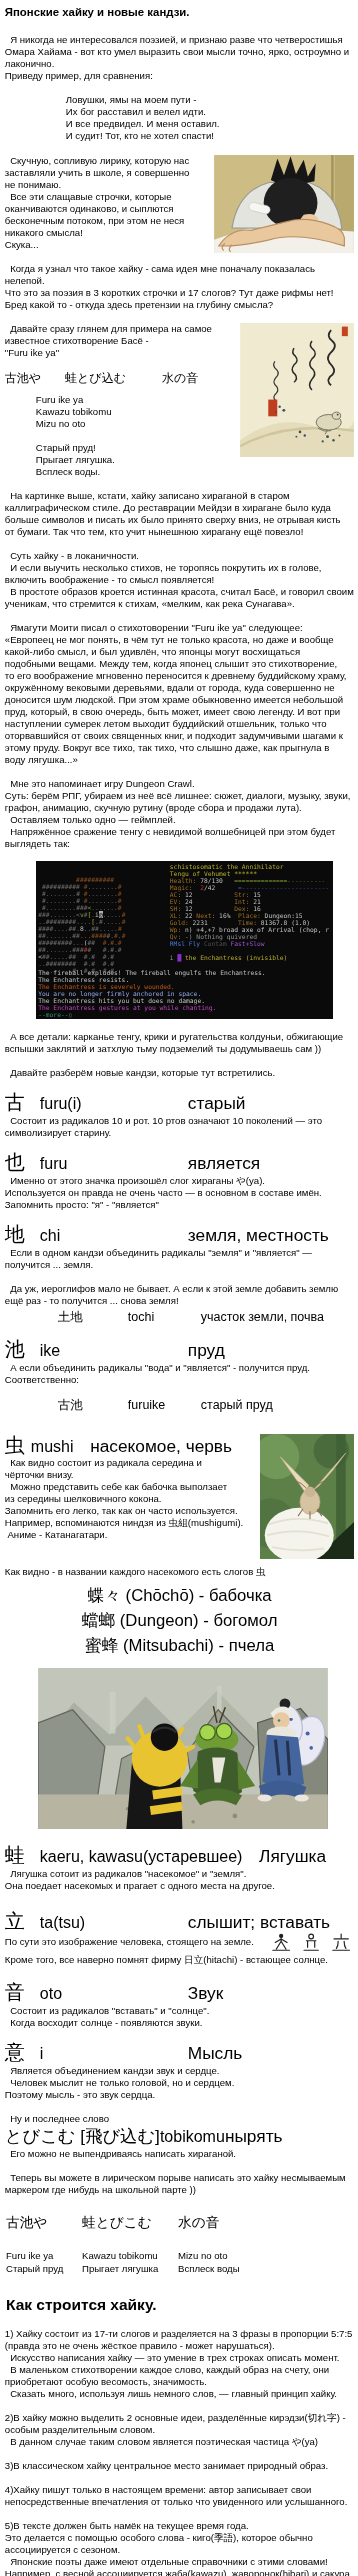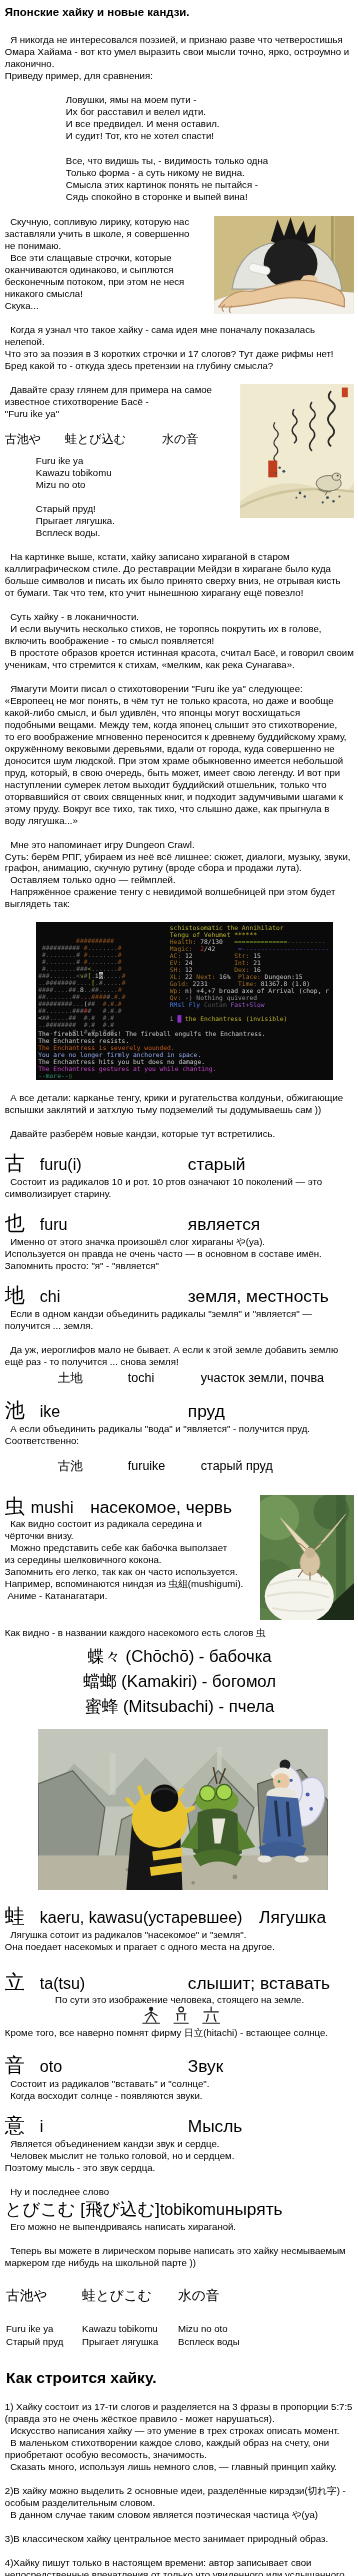--- a/index.html
+++ b/index.html
@@ -16,21 +16,21 @@
   .kchar{font-size:20px;min-width:35px;line-height:1.1;}
   .kread{font-size:16px;min-width:148px;line-height:1.1;}
   .kread.narrow{min-width:0;margin-right:16.7px;}
   .kmean{font-size:17.3px;line-height:1.1;}
   .kdesc{white-space:pre-wrap;margin:1.8px 0 12px 0;}
   .subrow{display:flex;align-items:flex-start;margin:0 0 12px 53px;font-size:12.5px;}
   .schar{min-width:70px;}
   .sread{min-width:73px;}
   .insects{text-align:center;font-size:16.7px;line-height:1.5;margin:1.2px 0 9.6px 0;}
   .anime-wrap{margin:0 0 12px 33px;}
-  .tatsu-row{display:flex;justify-content:space-between;align-items:center;margin:1.2px 0 1.2px 0;flex-direction:column;}
+  .tatsu-row{display:flex;justify-content:space-between;align-items:center;margin:1.2px 0 1.2px 0;}
   .pictos{display:flex;gap:9.6px;margin:0 3.6px 0 6px;}
   .recap{display:flex;margin:2.4px 0 20.3px 1.2px;}
   .recap .col0{width:76px;}
   .recap .col1{width:96px;}
   .recap .jp{font-size:13.7px;margin-bottom:19px;}
   .recap .rom{margin-bottom:1.2px;}
   h2.howto{font-size:15.5px;margin:7.2px 0 13px 1.2px;}
 
   
   .terminal{width:297px;height:158px;background:#0a0a0a;margin:1.2px 0 12px 31px;position:relative;
@@ -55,24 +55,20 @@
 
   <div class="para">  Я никогда не интересовался поэзией, и признаю разве что четверостишья
 Омара Хайама - вот кто умел выразить свои мысли точно, ярко, остроумно и
 лаконично.
 Приведу пример, для сравнения:</div>
 
   <div class="poem">Ловушки, ямы на моем пути -
 Их бог расставил и велел идти.
 И все предвидел. И меня оставил.
 И судит! Тот, кто не хотел спасти!</div>
-  <div class="poem">Все, что видишь ты, - видимость только одна
-Только форма - а суть никому не видна.
-Смысла этих картинок понять не пытайся -
-Сядь спокойно в сторонке и выпей вина!</div>
 
   <div>
     <span class="img-right">
       <svg width="140" height="98" viewBox="0 0 234 164">
         <rect width="234" height="164" fill="#cdbd85"></rect>
         <rect x="202" width="32" height="164" fill="#b9a96e"></rect>
         <rect x="196" y="0" width="4" height="164" fill="#a3935c"></rect>
         <polygon points="0,142 70,118 234,128 234,164 0,164" fill="#f2f0e8"></polygon>
         <path d="M30 122 Q40 60 92 46 L152 44 Q206 58 214 124 Z" fill="#e4e4de" stroke="#9a9a94" stroke-width="2"></path>
         <polygon points="95,42 106,6 117,34 128,2 137,32 150,8 157,36 170,14 168,44 120,54" fill="#161616"></polygon>
@@ -258,21 +254,21 @@
 Запомнить его легко, так как он часто используется.
 Например, вспоминаются ниндзя из 虫組(mushigumi).
  Аниме - Катанагатари.</div>
     <div class="clear"></div>
   </div>
 
   <div class="para" style="margin-bottom:4.8px">Как видно - в названии каждого насекомого есть слогов 虫</div>
 
   <div class="insects">
     <div>蝶々 (Chōchō) - бабочка</div>
-    <div>蟷螂 (Kamakiri) - богомол</div>
+    <div>蟷螂 (Dungeon) - богомол</div>
     <div>蜜蜂 (Mitsubachi) - пчела</div>
   </div>
 
   <div class="anime-wrap">
     <svg width="290" height="161" viewBox="0 0 486 270">
       <rect width="486" height="270" fill="#c2c6ba"></rect>
       <polygon points="0,130 60,58 120,112 180,48 262,130" fill="#aab0a4"></polygon>
       <polygon points="210,130 300,38 390,130" fill="#b2b7aa"></polygon>
       <rect x="120" y="40" width="10" height="70" fill="#cdd2c6" opacity="0.7"></rect>
       <rect x="300" y="30" width="8" height="80" fill="#cdd2c6" opacity="0.7"></rect>

